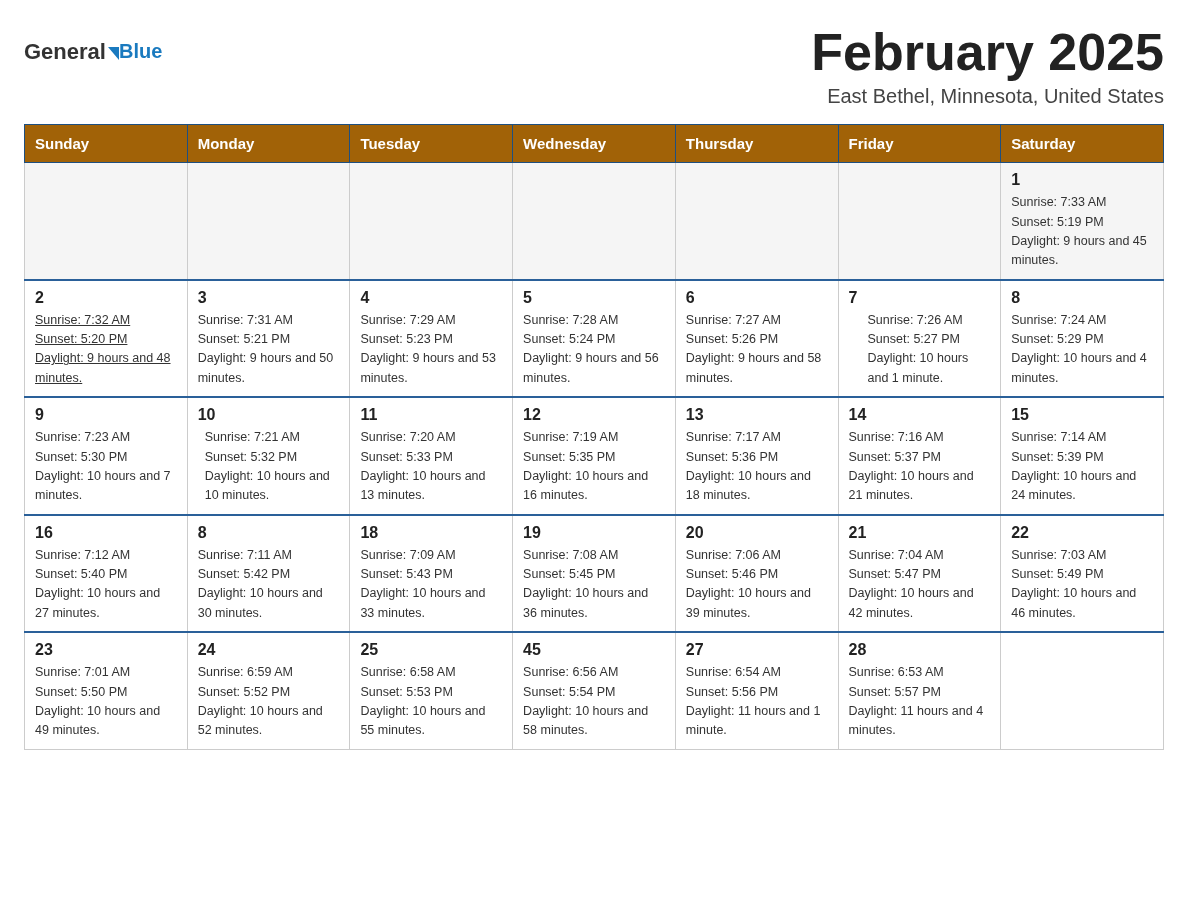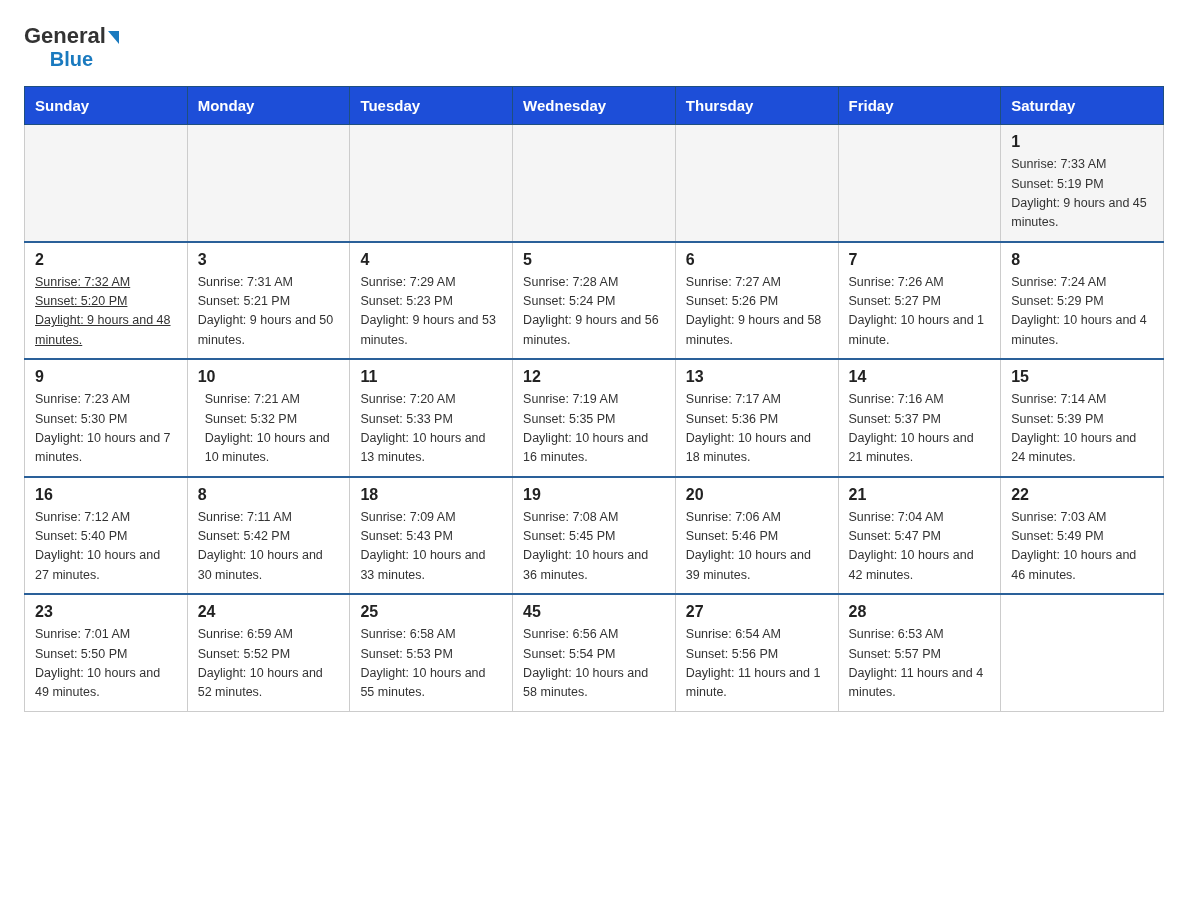--- a/index.html
+++ b/index.html
@@ -11,22 +11,23 @@
       min-height: 918px;
     }
     .header {
       display: flex;
       justify-content: space-between;
       align-items: flex-start;
       margin-bottom: 16px;
     }
     .logo {
       display: flex;
-      flex-direction: column;
-      align-items: center;
+      flex-direction: row;
+      align-items: flex-start;
+      margin-top: 16px;
     }
     .logo-text {
       font-size: 22px;
       font-weight: bold;
       color: #333;
       line-height: 1.1;
     }
     .logo-text span {
       color: #1a7abf;
     }
@@ -43,21 +44,21 @@
       font-size: 20px;
       color: #444;
       margin-top: 4px;
     }
     .calendar {
       width: 100%;
       border-collapse: collapse;
       border: 1px solid #aaa;
     }
     .calendar th {
-      background-color: #1d4ed8;
+      background-color: #a16207;
       color: #fff;
       font-size: 15px;
       font-weight: bold;
       padding: 10px 10px;
       text-align: left;
       border: 1px solid #1e4f80;
       margin-left: 28px;
     }
     .calendar td {
       vertical-align: top;
@@ -97,20 +98,24 @@
   </style>
 </head>
 <body>
 
 <div class="header">
   <div class="logo">
     <div class="logo-text">
       General<span style="display:inline-block; width:0; height:0; border-left:11px solid transparent; border-bottom:0px; border-top:13px solid #1a7abf; margin-left:2px; vertical-align:middle;"></span>
     </div>
     <div class="logo-text" style="color:#1a7abf; font-size:20px; font-weight:bold;">Blue</div>
+  </div>
+  <div class="title-section">
+    <div class="main-title">February 2025</div>
+    <div class="subtitle">East Bethel, Minnesota, United States</div>
   </div>
 </div>
 
 <table class="calendar">
   <thead>
     <tr>
       <th>Sunday</th>
       <th>Monday</th>
       <th>Tuesday</th>
       <th>Wednesday</th>
@@ -160,21 +165,21 @@
 Daylight: 9 hours and 56 minutes.</div>
         </td>
         <td>
           <span class="day-number">6</span>
           <div class="day-info" style="white-space: pre-line;">Sunrise: 7:27 AM
 Sunset: 5:26 PM
 Daylight: 9 hours and 58 minutes.</div>
         </td>
         <td>
           <span class="day-number">7</span>
-          <div class="day-info" style="white-space: pre-line;">Sunrise: 7:26 AM
+          <div class="day-info" style="white-space: pre-line; margin-left: 19px;">Sunrise: 7:26 AM
 Sunset: 5:27 PM
 Daylight: 10 hours and 1 minute.</div>
         </td>
         <td>
           <span class="day-number">8</span>
           <div class="day-info" style="white-space: pre-line;">Sunrise: 7:24 AM
 Sunset: 5:29 PM
 Daylight: 10 hours and 4 minutes.</div>
         </td>
       </tr>

